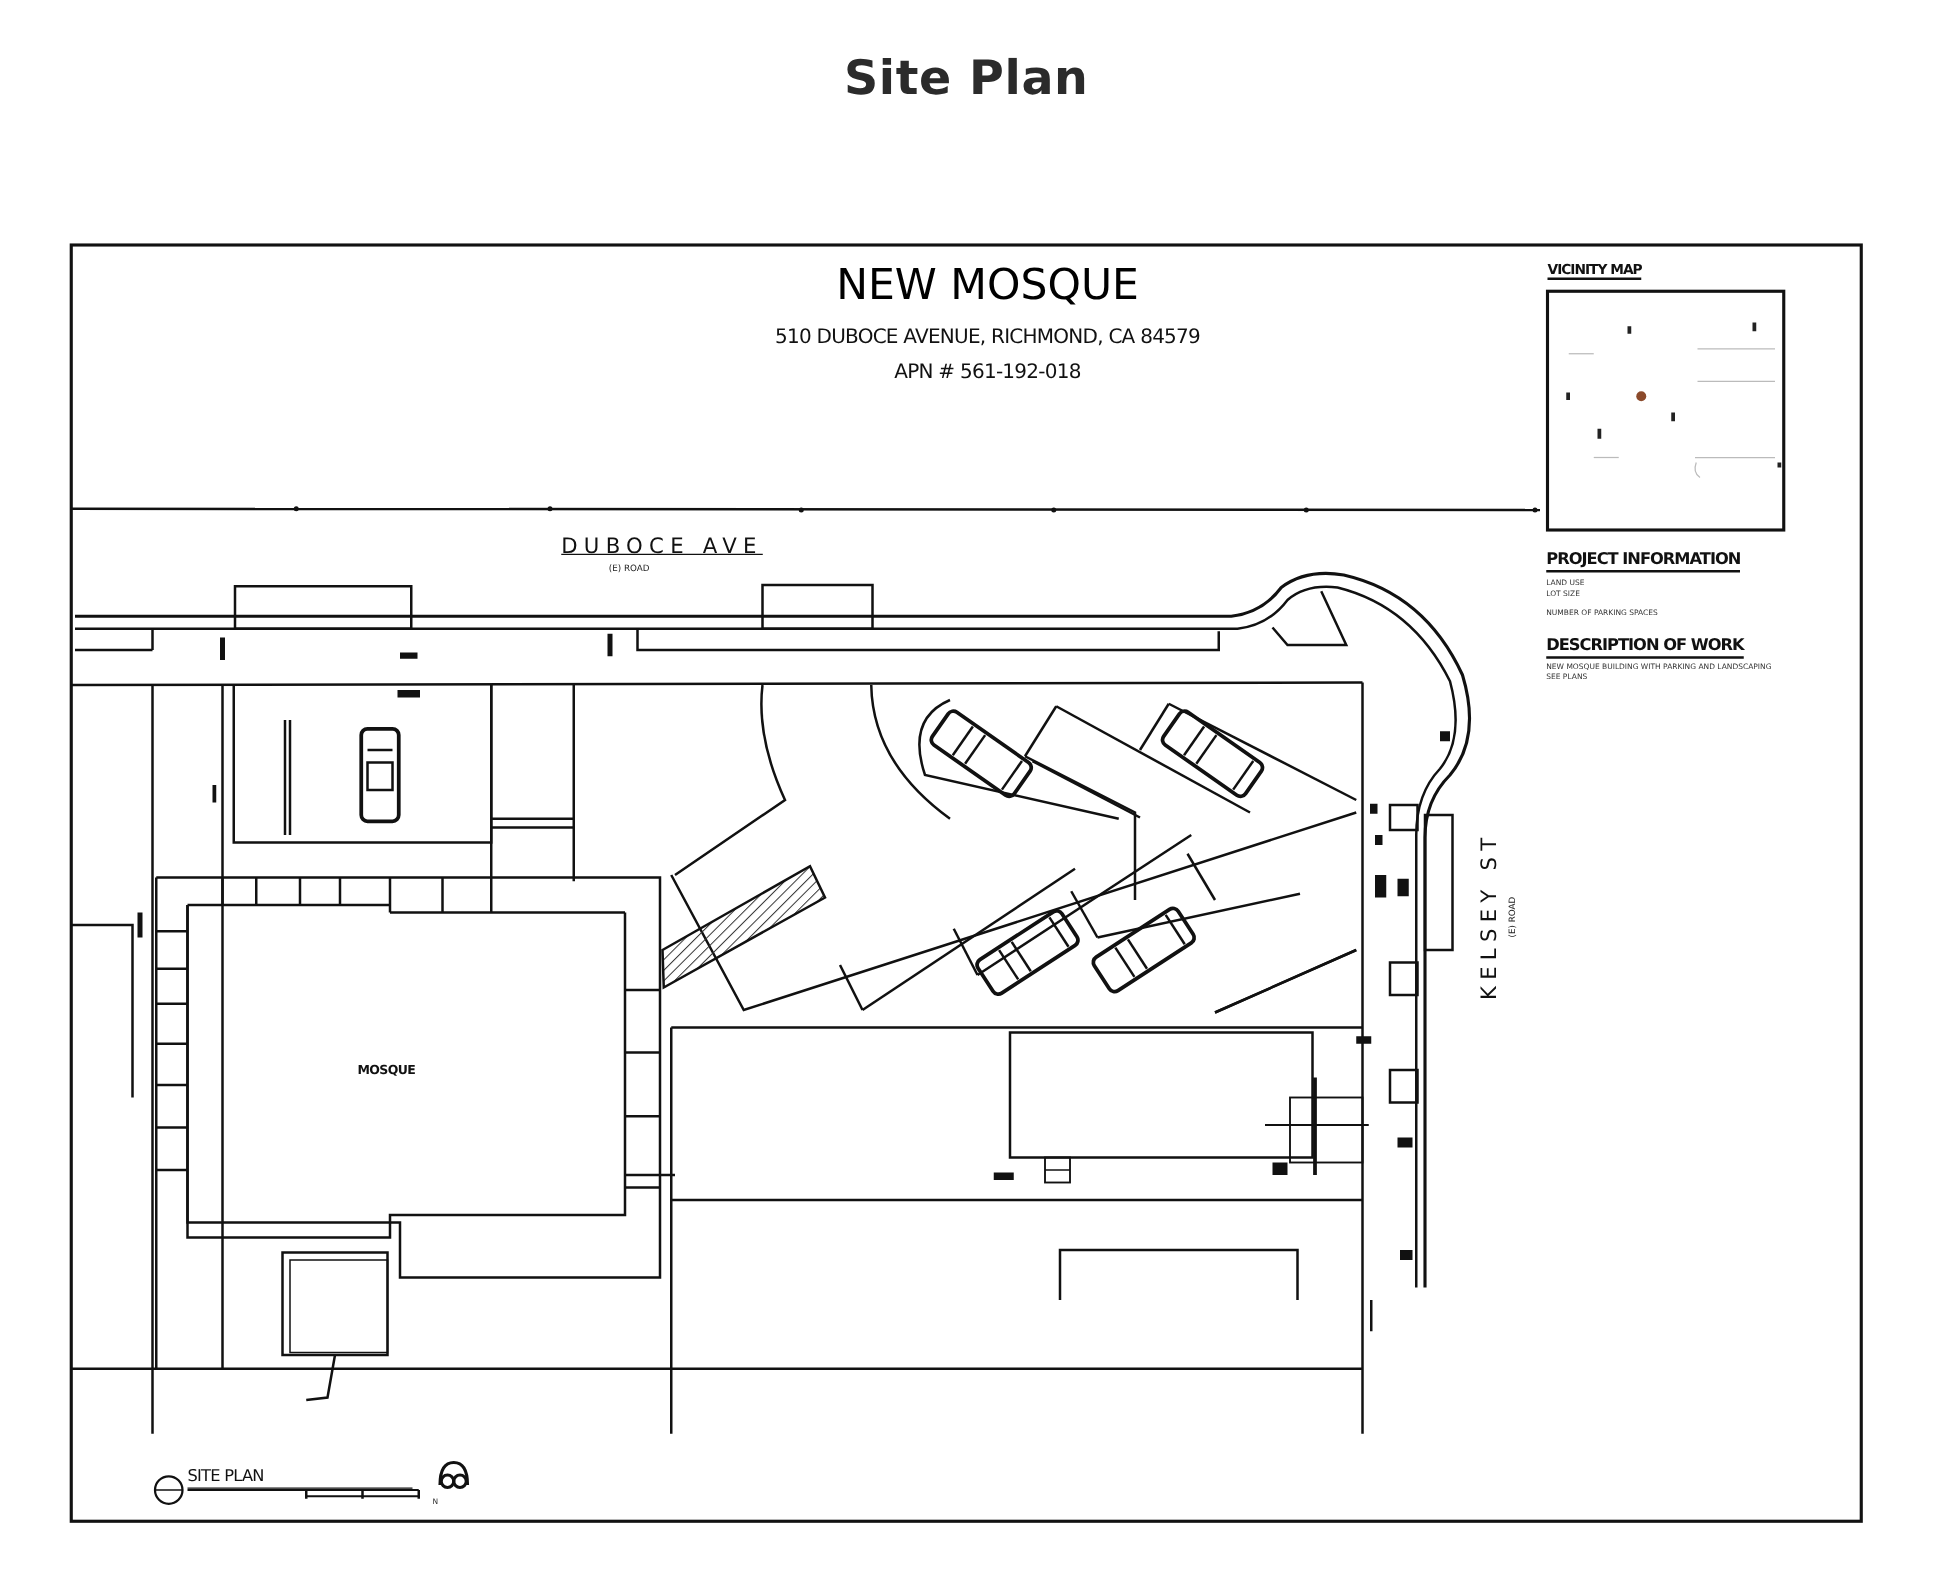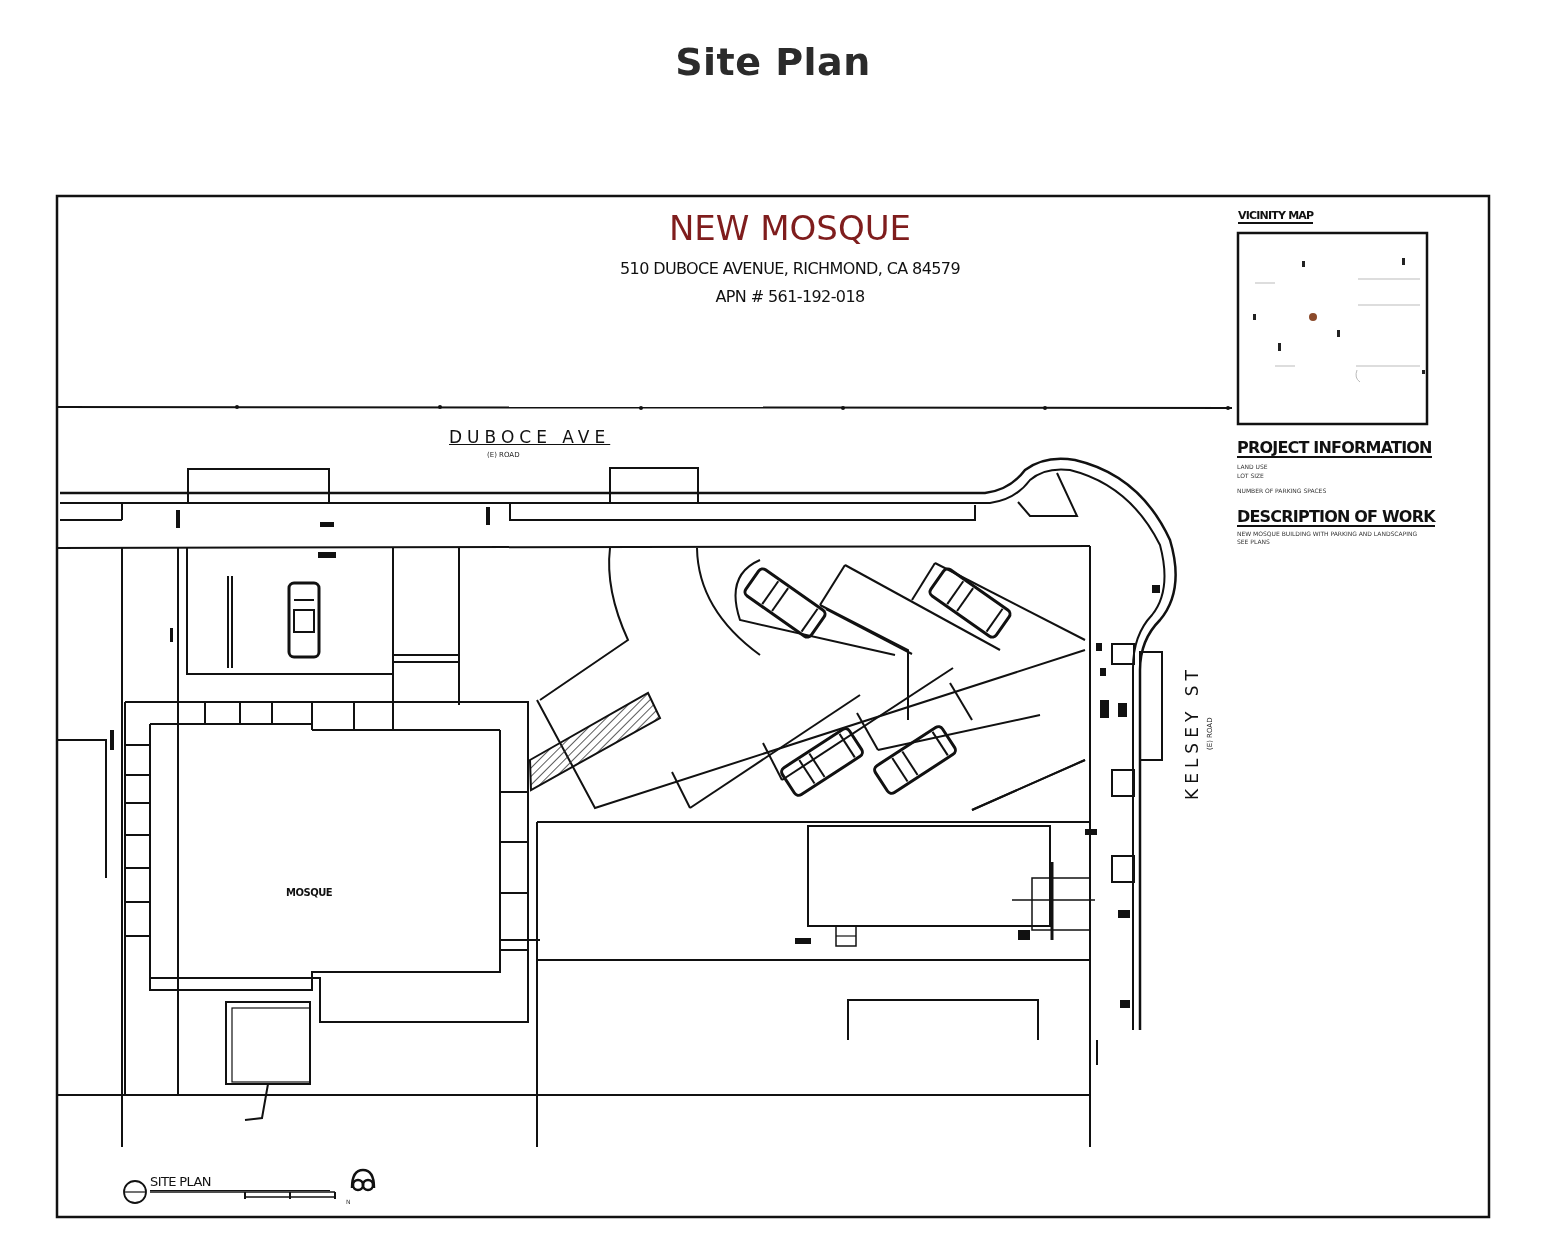--- a/index.html
+++ b/index.html
@@ -1,22 +1,22 @@
 <!DOCTYPE html>
 <html><head>
 <meta charset="utf-8">
 <style>
   html, body { margin:0; padding:0; background:#ffffff; }
   body { width:1546px; height:1260px; position:relative; overflow:hidden; font-family:"DejaVu Sans", sans-serif; color:#1a1a1a; }
   .page-title { position:absolute; left:0; width:1546px; top:40px; text-align:center; font-family:"DejaVu Sans", sans-serif; font-weight:bold; font-size:38px; color:#2b2b2b; letter-spacing:0.5px; }
   .sheet { position:absolute; left:0; top:0; width:1546px; height:1260px; }
-  .project-title { position:absolute; left:580px; width:420px; top:208px; text-align:center; font-family:"DejaVu Sans", sans-serif; font-size:34px; color:#7f1d1d; letter-spacing:0px; }
+  .project-title { position:absolute; left:580px; width:420px; top:208px; text-align:center; font-family:"DejaVu Sans", sans-serif; font-size:34px; color:#000000; letter-spacing:0px; }
   .project-address { position:absolute; left:560px; width:460px; top:259px; text-align:center; font-family:"DejaVu Sans", sans-serif; font-size:16px; color:#111; letter-spacing:-0.6px; }
   .project-apn { position:absolute; left:600px; width:380px; top:287px; text-align:center; font-family:"DejaVu Sans", sans-serif; font-size:16px; color:#111; letter-spacing:-0.6px; }
-  .heading-ul { position:absolute; font-family:"DejaVu Sans", sans-serif; font-size:16px; font-weight:bold; color:#111; border-bottom:2px solid #111; letter-spacing:-0.8px; line-height:16px; white-space:nowrap; }
+  .heading-ul { position:absolute; font-family:"DejaVu Sans", sans-serif; font-size:13px; font-weight:bold; color:#111; border-bottom:2px solid #111; letter-spacing:-0.8px; line-height:16px; white-space:nowrap; }
   .tiny-text { position:absolute; font-family:"DejaVu Sans", sans-serif; font-size:6px; color:#333; line-height:8px; white-space:nowrap; }
   .street-label { position:absolute; font-family:"DejaVu Sans", sans-serif; font-size:17px; color:#111; letter-spacing:5px; white-space:nowrap; }
   .street-sub { position:absolute; font-family:"DejaVu Sans", sans-serif; font-size:7px; color:#222; white-space:nowrap; }
   .kelsey { position:absolute; left:1172px; top:720px; transform:rotate(-90deg); transform-origin:left top; }
   .bldg-label { position:absolute; font-family:"DejaVu Sans", sans-serif; font-size:10px; font-weight:bold; color:#111; white-space:nowrap; letter-spacing:-0.5px; }
   .sheet-label { position:absolute; left:150px; top:1174px; font-family:"DejaVu Sans", sans-serif; font-size:13px; color:#111; border-bottom:1.5px solid #111; width:180px; letter-spacing:-0.6px; line-height:16px; }
   svg { position:absolute; left:0; top:0; }
 </style>
 </head>
 <body>
@@ -250,16 +250,16 @@
 <div class="tiny-text" style="left:1237px; top:538px;">SEE PLANS</div>
 
 <div class="street-label" style="left:449px; top:427px;text-decoration:underline;">DUBOCE AVE</div>
 <div class="street-sub" style="left:487px; top:451px;">(E) ROAD</div>
 
 <div class="kelsey">
   <div class="street-label" style="position:relative; left:-80px; top:10px;">KELSEY ST</div>
   <div class="street-sub" style="position:relative; left:-30px; top:14px;">(E) ROAD</div>
 </div>
 
-<div class="bldg-label" style="left:286px; top:851px;margin-top:36px;">MOSQUE</div>
+<div class="bldg-label" style="left:286px; top:851px;">MOSQUE</div>
 
 <div class="sheet-label">SITE PLAN</div>
 <div class="tiny-text" style="left:346px; top:1198px;">N</div>
 
 </body></html>

